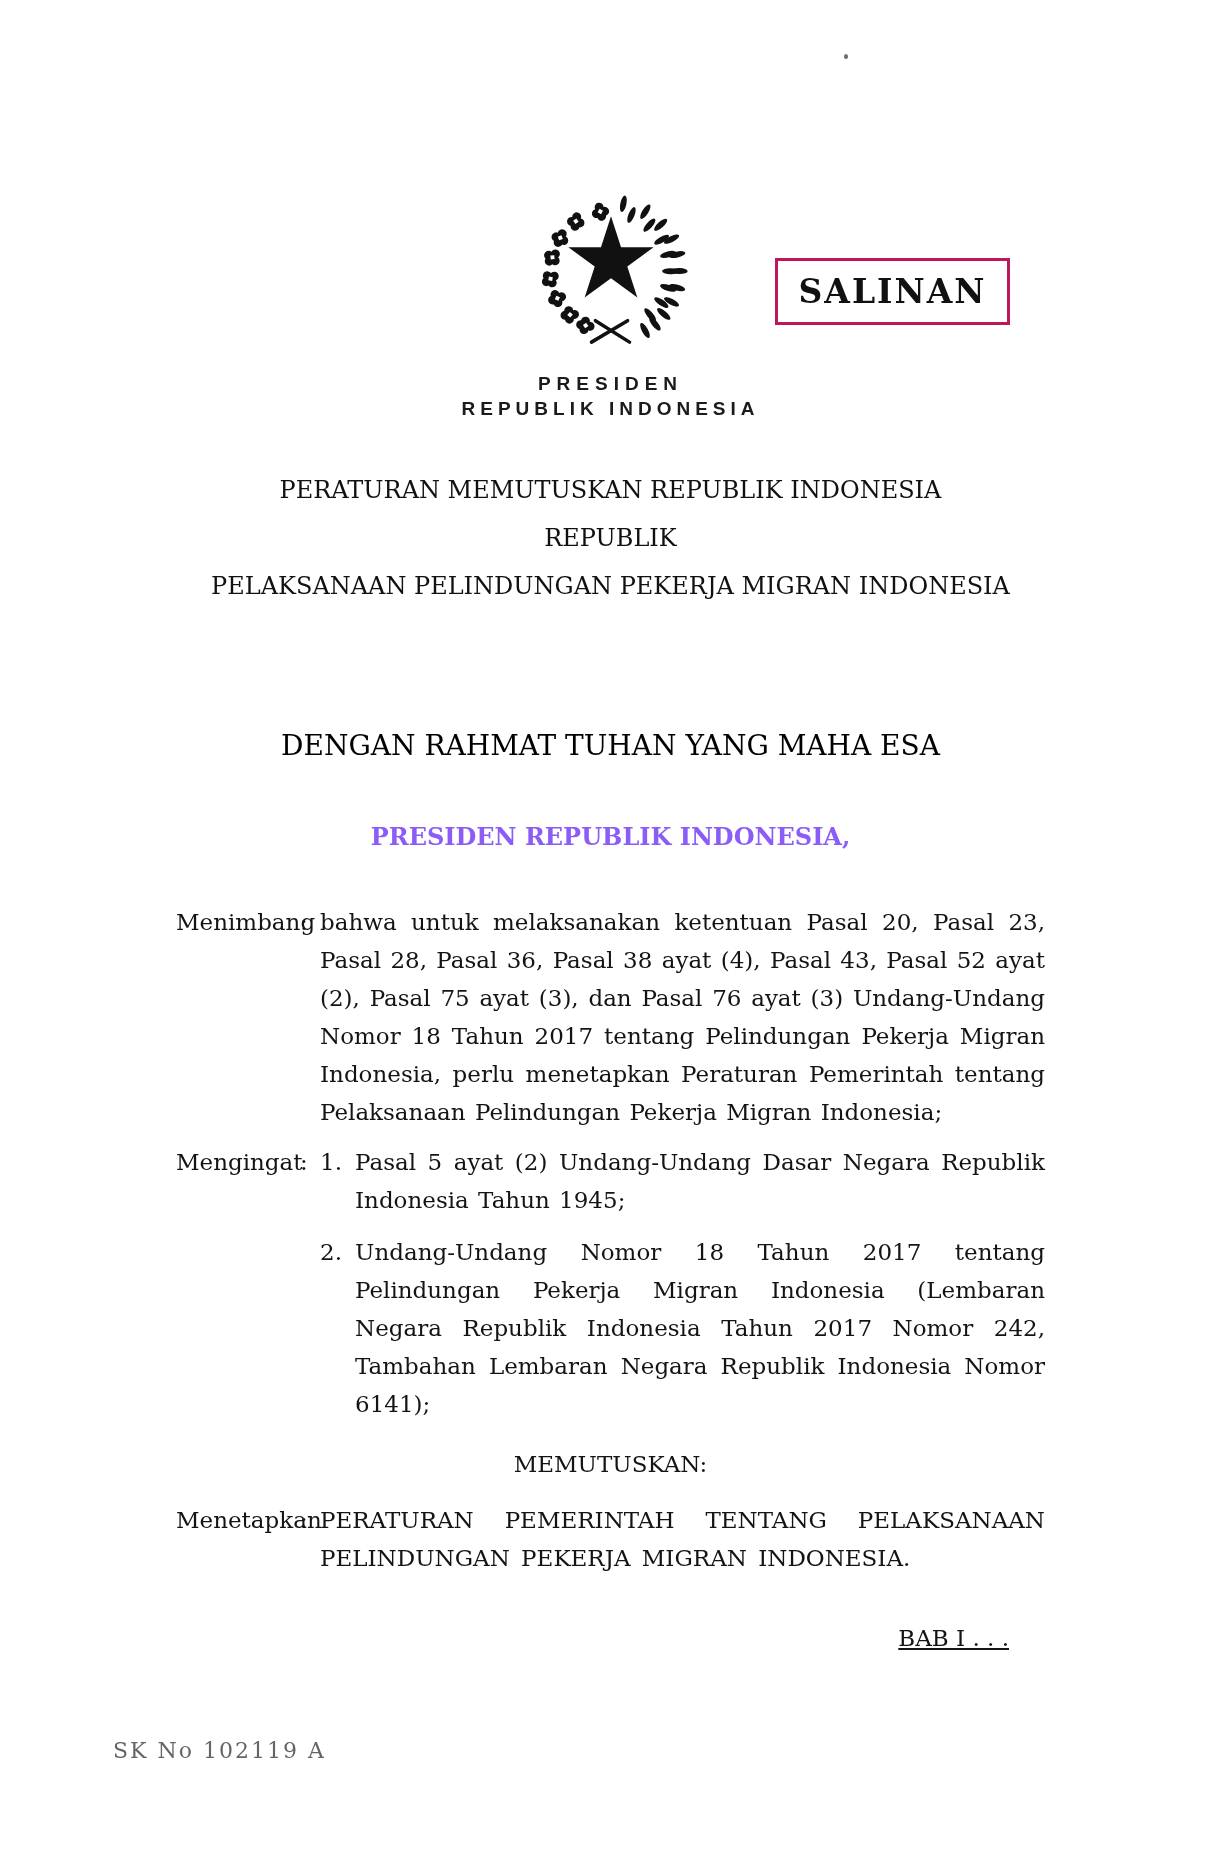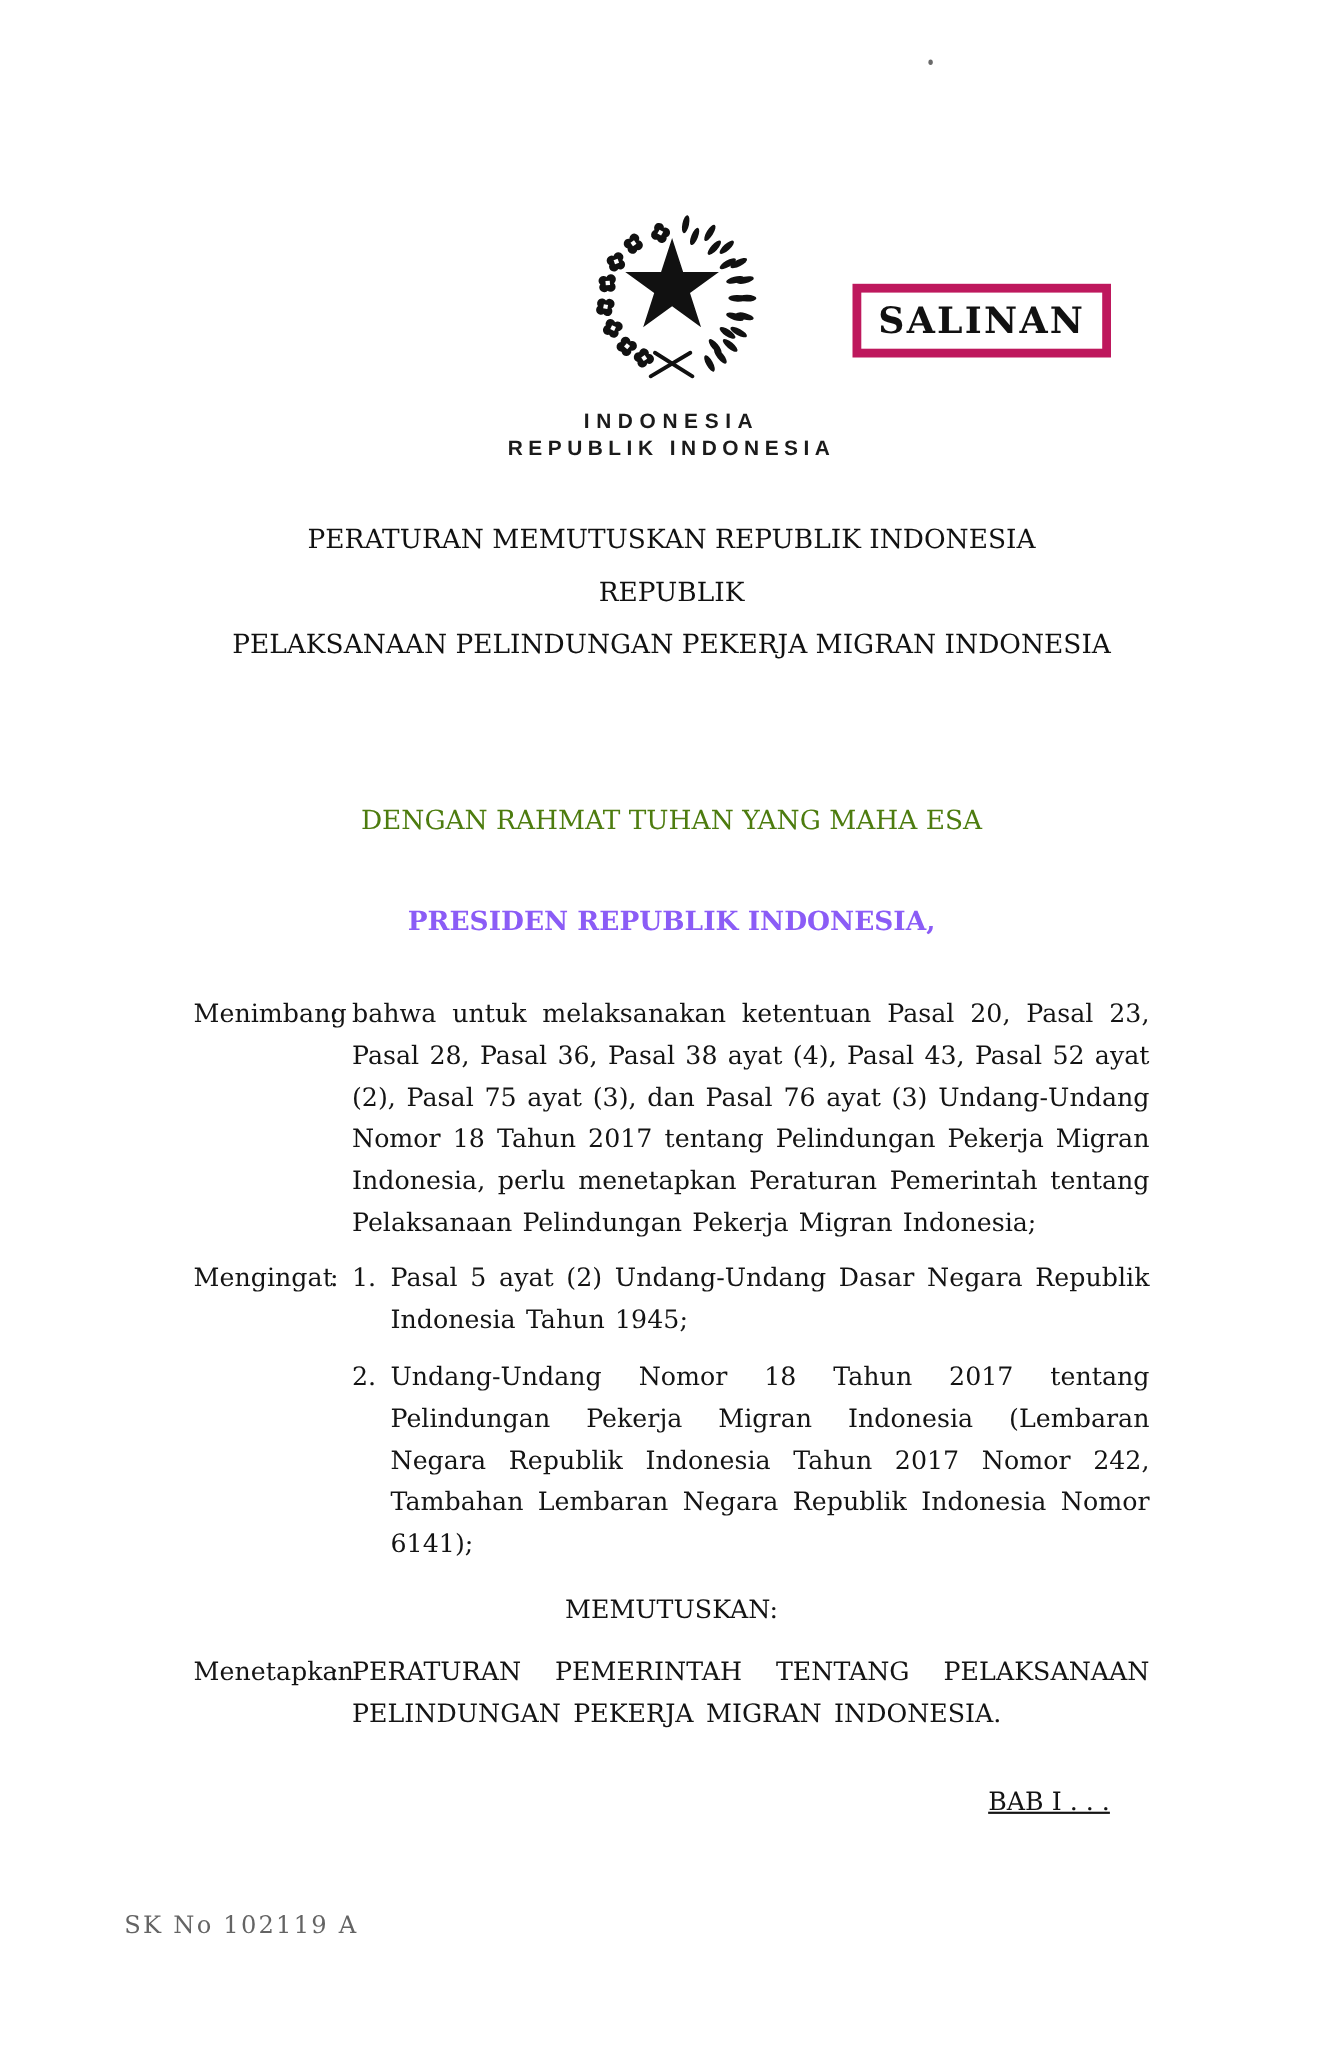--- a/index.html
+++ b/index.html
@@ -12,21 +12,21 @@
     color:#141414;
     overflow:hidden;
   }
   
   .stray-dot{position:absolute;left:844px;top:54px;width:4px;height:5px;background:#6a6a6a;border-radius:50%;}
 
   
   .emblem{position:absolute;left:533px;top:186px;width:156px;height:166px;}
   .salinan-box{
     position:absolute;left:775px;top:258px;width:235px;height:67px;
-    border:8px solid #be185d;box-sizing:border-box;
+    border:3px solid #be185d;box-sizing:border-box;
     display:flex;align-items:center;justify-content:center;
   }
   .salinan-box span{
     font-family:"DejaVu Serif", serif;
     font-weight:bold;font-size:33px;letter-spacing:2px;color:#111;
   }
   .letterhead{
     position:absolute;left:0;top:371px;width:1221px;
     text-align:center;
     font-family:"Liberation Sans", sans-serif;
@@ -35,21 +35,21 @@
   .letterhead .lh1{font-size:19px;letter-spacing:6px;line-height:25px;}
   .letterhead .lh2{font-size:19px;letter-spacing:5px;line-height:25px;}
 
   
   .title-block{
     position:absolute;left:0;top:466px;width:1221px;
     text-align:center;font-size:24px;line-height:48px;color:#111;
   }
   .invocation{
     position:absolute;left:0;top:727px;width:1221px;
-    text-align:center;font-size:24px;line-height:38px;color:#4d7c0f;
+    text-align:center;font-size:28px;line-height:38px;color:#000000;
   }
   .authority{
     position:absolute;left:0;top:818px;width:1221px;
     text-align:center;font-size:24px;line-height:38px;color:#8b5cf6;font-weight:bold;
   }
 
   
   .content{
     position:absolute;left:176px;top:903px;width:869px;
     font-size:23px;line-height:38px;color:#141414;
@@ -132,21 +132,21 @@
 
       <polygon points="80,26 90.3,57.8 123.7,57.8 96.7,77.4 107,109.2 80,89.6 53,109.2 63.3,77.4 36.3,57.8 69.7,57.8" fill="#111"></polygon>
     </svg>
   </div>
 
   <div class="salinan-box">
     <span>SALINAN</span>
   </div>
 
   <div class="letterhead">
-    <div class="lh1">INDONESIA</div>
+    <div class="lh1">PRESIDEN</div>
     <div class="lh2">REPUBLIK INDONESIA</div>
   </div>
 
   <div class="title-block">
     <div>PERATURAN MEMUTUSKAN REPUBLIK INDONESIA</div>
     <div>REPUBLIK</div>
     <div>PELAKSANAAN PELINDUNGAN PEKERJA MIGRAN INDONESIA</div>
   </div>
 
   <div class="invocation">DENGAN RAHMAT TUHAN YANG MAHA ESA</div>

